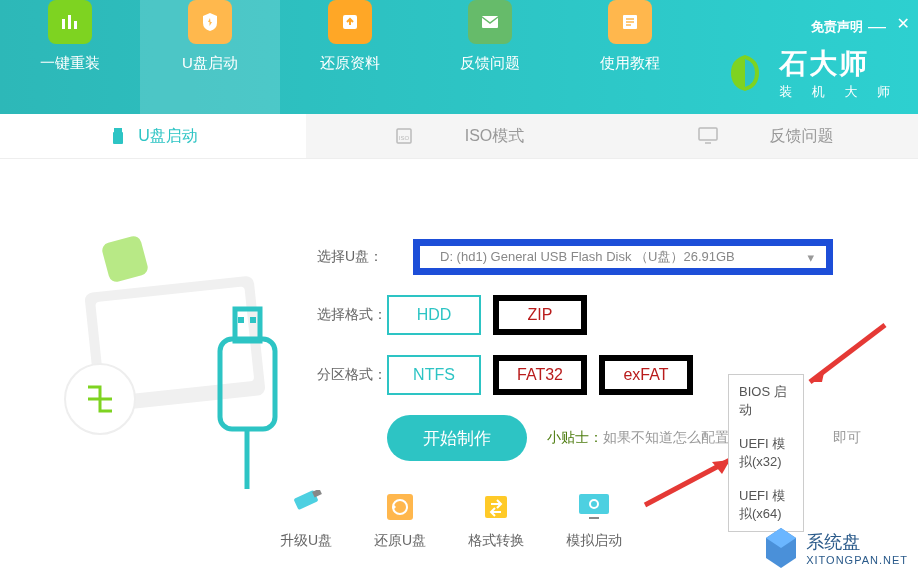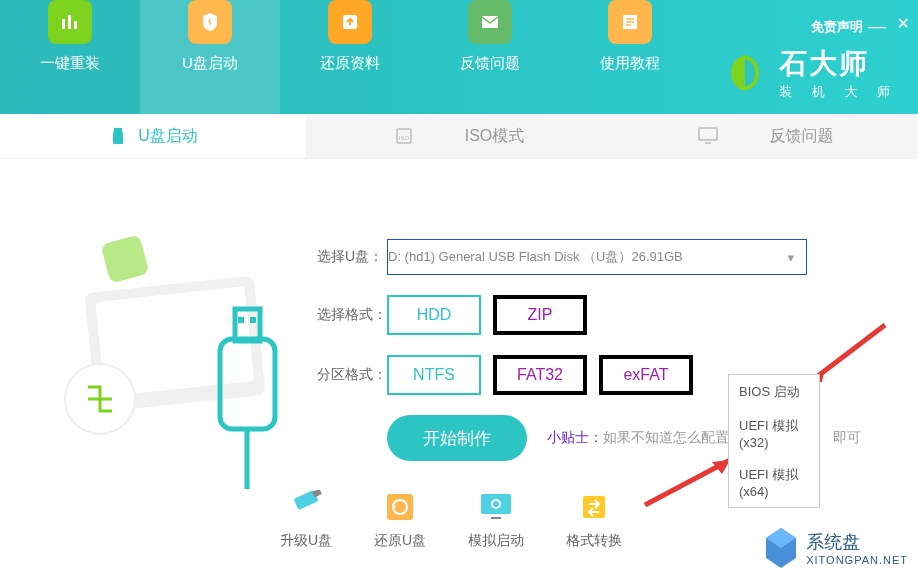--- a/index.html
+++ b/index.html
@@ -28,33 +28,33 @@
     .tab.active { color: #2dc4c4; }
     .tab.inactive { background: #f5f5f5; gap: 41px; }
     .tab-icon { margin-right: 10px; }
     
     .content { padding: 30px 50px 0 50px; display: flex; position: relative; }
     .illustration { width: 250px; height: 280px; position: relative; }
     
     .form-area { flex: 1; padding-top: 50px; }
     .form-row { display: flex; align-items: center; margin-bottom: 20px; }
     .form-label { width: 70px; font-size: 14px; color: #666; margin-left: 17px; }
-    .dropdown { flex: 1; max-width: 420px; height: 36px; border: 1px solid #1d4ed8; display: flex; align-items: center; padding: 0 0; color: #888; font-size: 13px; font-family: monospace; position: relative; }
+    .dropdown { flex: 1; max-width: 420px; height: 36px; border: 7px solid #1d4ed8; display: flex; align-items: center; padding: 0 20px; color: #888; font-size: 13px; font-family: monospace; position: relative; margin-left: 26px; }
     .dropdown-arrow { position: absolute; right: 12px; color: #999; }
     
     .option-group { display: flex; gap: 12px; }
-    .option-btn { min-width: 94px; height: 40px; border: 4px solid #000000; display: flex; align-items: center; justify-content: center; font-size: 16px; color: #a21caf; cursor: pointer; background: #fff; }
+    .option-btn { min-width: 94px; height: 40px; border: 6px solid #000000; display: flex; align-items: center; justify-content: center; font-size: 16px; color: #b91c1c; cursor: pointer; background: #fff; }
     .option-btn.selected { border: 2px solid #2dc4c4; color: #2dc4c4; font-weight: 500; }
     
     .start-btn { width: 140px; height: 46px; background: #2dc4c4; color: #fff; border-radius: 23px; border: none; font-size: 17px; cursor: pointer; }
     .tip-text { margin-left: 20px; font-size: 14px; }
-    .tip-label { color: #6d28d9; }
+    .tip-label { color: #4d7c0f; }
     .tip-content { color: #999; }
     
-    .popup-menu { position: absolute; left: 728px; top: 374px; width: 92px; background: #fff; border: 1px solid #ccc; z-index: 10; }
+    .popup-menu { position: absolute; left: 728px; top: 374px; width: 76px; background: #fff; border: 1px solid #ccc; z-index: 10; }
     .popup-item { padding: 8px 10px; font-size: 13px; color: #555; cursor: pointer; }
     
     .bottom-tools { position: absolute; bottom: 28px; left: 0; right: 16px; display: flex; justify-content: center; gap: 42px; }
     .tool-item { display: flex; flex-direction: column; align-items: center; cursor: pointer; }
     .tool-icon { width: 38px; height: 34px; margin-bottom: 8px; }
     .tool-label { font-size: 14px; color: #666; }
     
     .arrow-red { position: absolute; pointer-events: none; }
     .watermark { position: absolute; bottom: 5px; right: 10px; display: flex; align-items: center; z-index: 20; }
     .watermark-icon { width: 50px; height: 50px; }
@@ -235,33 +235,33 @@
   <div class="tool-item">
     <svg class="tool-icon" viewBox="0 0 38 34">
         <rect x="6" y="4" width="26" height="26" rx="3" fill="#ffb74d"></rect>
         <circle cx="19" cy="17" r="7" fill="none" stroke="#fff" stroke-width="2"></circle>
         <path d="M15 17 L12 14 L12 20 Z" fill="#fff"></path>
       </svg>
     <span class="tool-label">还原U盘</span>
   </div>
   <div class="tool-item">
     <svg class="tool-icon" viewBox="0 0 38 34">
+        <rect x="8" y="6" width="22" height="22" rx="2" fill="#ffca28"></rect>
+        <path d="M14 14 L24 14 M20 10 L24 14 L20 18" stroke="#fff" stroke-width="2" fill="none"></path>
+        <path d="M24 22 L14 22 M18 18 L14 22 L18 26" stroke="#fff" stroke-width="2" fill="none"></path>
+      </svg>
+    <span class="tool-label">格式转换</span>
+  </div>
+  <div class="tool-item">
+    <svg class="tool-icon" viewBox="0 0 38 34">
         <rect x="4" y="4" width="30" height="20" rx="2" fill="#4dd0e1"></rect>
         <circle cx="19" cy="14" r="4" fill="none" stroke="#fff" stroke-width="2"></circle>
         <line x1="14" y1="28" x2="24" y2="28" stroke="#888" stroke-width="2"></line>
       </svg>
     <span class="tool-label">模拟启动</span>
-  </div>
-  <div class="tool-item">
-    <svg class="tool-icon" viewBox="0 0 38 34">
-        <rect x="8" y="6" width="22" height="22" rx="2" fill="#ffca28"></rect>
-        <path d="M14 14 L24 14 M20 10 L24 14 L20 18" stroke="#fff" stroke-width="2" fill="none"></path>
-        <path d="M24 22 L14 22 M18 18 L14 22 L18 26" stroke="#fff" stroke-width="2" fill="none"></path>
-      </svg>
-    <span class="tool-label">格式转换</span>
   </div>
 </div>
 
 <div class="watermark">
   <svg class="watermark-icon" viewBox="0 0 50 50">
     <path d="M25 5 L40 15 L40 35 L25 45 L10 35 L10 15 Z" fill="#4a90d9"></path>
     <path d="M25 5 L40 15 L25 25 L10 15 Z" fill="#6bb6ff"></path>
   </svg>
   <div>
     <div class="watermark-text">系统盘</div>

